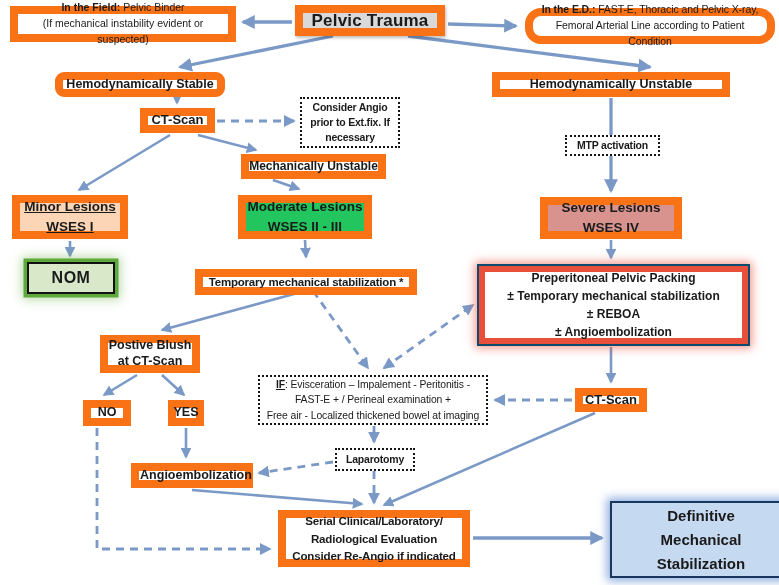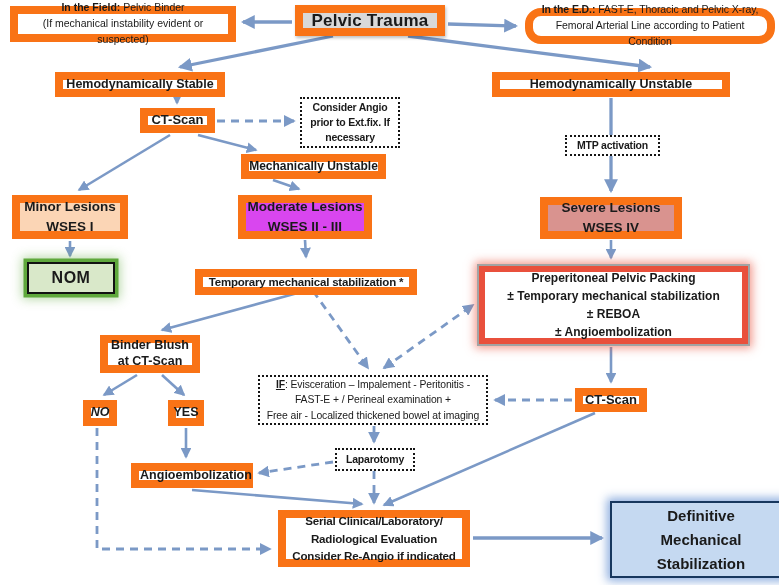--- a/index.html
+++ b/index.html
@@ -14,29 +14,29 @@
   .d{stroke-width:2.8;stroke-dasharray:8 6;}
   .node{
     position:absolute;z-index:2;background:#fff;border:8px solid #f97316;
     display:flex;align-items:center;justify-content:center;text-align:center;
     box-sizing:border-box;font-weight:700;line-height:1.25;
   }
   .pre{white-space:pre-line;}
   .nw{white-space:nowrap;}
   .dot{border:2px dotted #141414;}
   .gray{background:#d9d9d9;box-shadow:1px 2px 3px rgba(0,0,0,.25);}
-  .peach{background:#fbd5b5;}
-  .lav{background:#d946ef;}
+  .peach{background:#fbd5b5;text-decoration:underline;}
+  .lav{background:#22c55e;}
   .salmon{background:#d9938f;}
   .nom{
     background:#d9e8c9;border:2.5px solid #111;
     box-shadow:0 0 0 3.5px #5fa83c,0 0 10px 5px rgba(95,168,60,.45);
   }
   .ppp{
-    background:#fff;border:2px solid #a3a3a3;
+    background:#fff;border:2px solid #0c4a6e;
     box-shadow:inset 0 0 0 6px #e9503c,0 0 9px 2px rgba(233,80,60,.6);
     padding:8px 28px;font-size:12px;line-height:1.5;
   }
   .def{
     background:#c5d9f1;border:2.5px solid #17375e;
     box-shadow:0 0 9px 3px rgba(130,165,220,.9);
     font-size:15px;line-height:1.6;
   }
   .f-title{font-size:17px;letter-spacing:.2px;}
   .f-note{font-size:10.5px;font-weight:400;line-height:1.5;}
@@ -111,21 +111,21 @@
     <span>Pelvic Trauma</span>
   </div>
 
   <div class="node f-note ed-note" style="left:525px;top:8px;width:250px;height:36px;">
     <div>
       <b>In the E.D.:</b><span> FAST-E, Thoracic and Pelvic X-ray,</span><br>
       <span>Femoral Arterial Line according to Patient Condition</span>
     </div>
   </div>
 
-  <div class="node f-hemo nw" style="left:55px;top:72px;width:170px;height:25px;">
+  <div class="node f-hemo nw" style="left:55px;top:72px;width:170px;height:25px;border-radius:9px;">
     <span>Hemodynamically Stable</span>
   </div>
 
   <div class="node f-hemo nw" style="left:492px;top:72px;width:238px;height:25px;">
     <span>Hemodynamically Unstable</span>
   </div>
 
   <div class="node f-ct nw" style="left:140px;top:108px;width:75px;height:25px;">
     <span>CT-Scan</span>
   </div>
@@ -168,25 +168,25 @@
   </div>
 
   <div class="node ppp" style="left:477px;top:264px;width:273px;height:82px;">
     <span class="pre">Preperitoneal Pelvic Packing
 ± Temporary mechanical stabilization
 ± REBOA
 ± Angioembolization</span>
   </div>
 
   <div class="node f-std" style="left:100px;top:335px;width:100px;height:38px;">
-    <span class="pre">Binder Blush
+    <span class="pre">Postive Blush
 at CT-Scan</span>
   </div>
 
-  <div class="node f-std nw" style="left:83px;top:400px;width:34px;height:26px;font-style:italic;">
+  <div class="node f-std nw" style="left:83px;top:400px;width:48px;height:26px;">
     <span>NO</span>
   </div>
 
   <div class="node f-std nw" style="left:168px;top:400px;width:36px;height:26px;">
     <span>YES</span>
   </div>
 
   <div class="node dot f-if" style="left:258px;top:375px;width:230px;height:50px;">
     <div>
       <span class="ifp">IF</span><span class="pre">: Evisceration – Impalement - Peritonitis -

